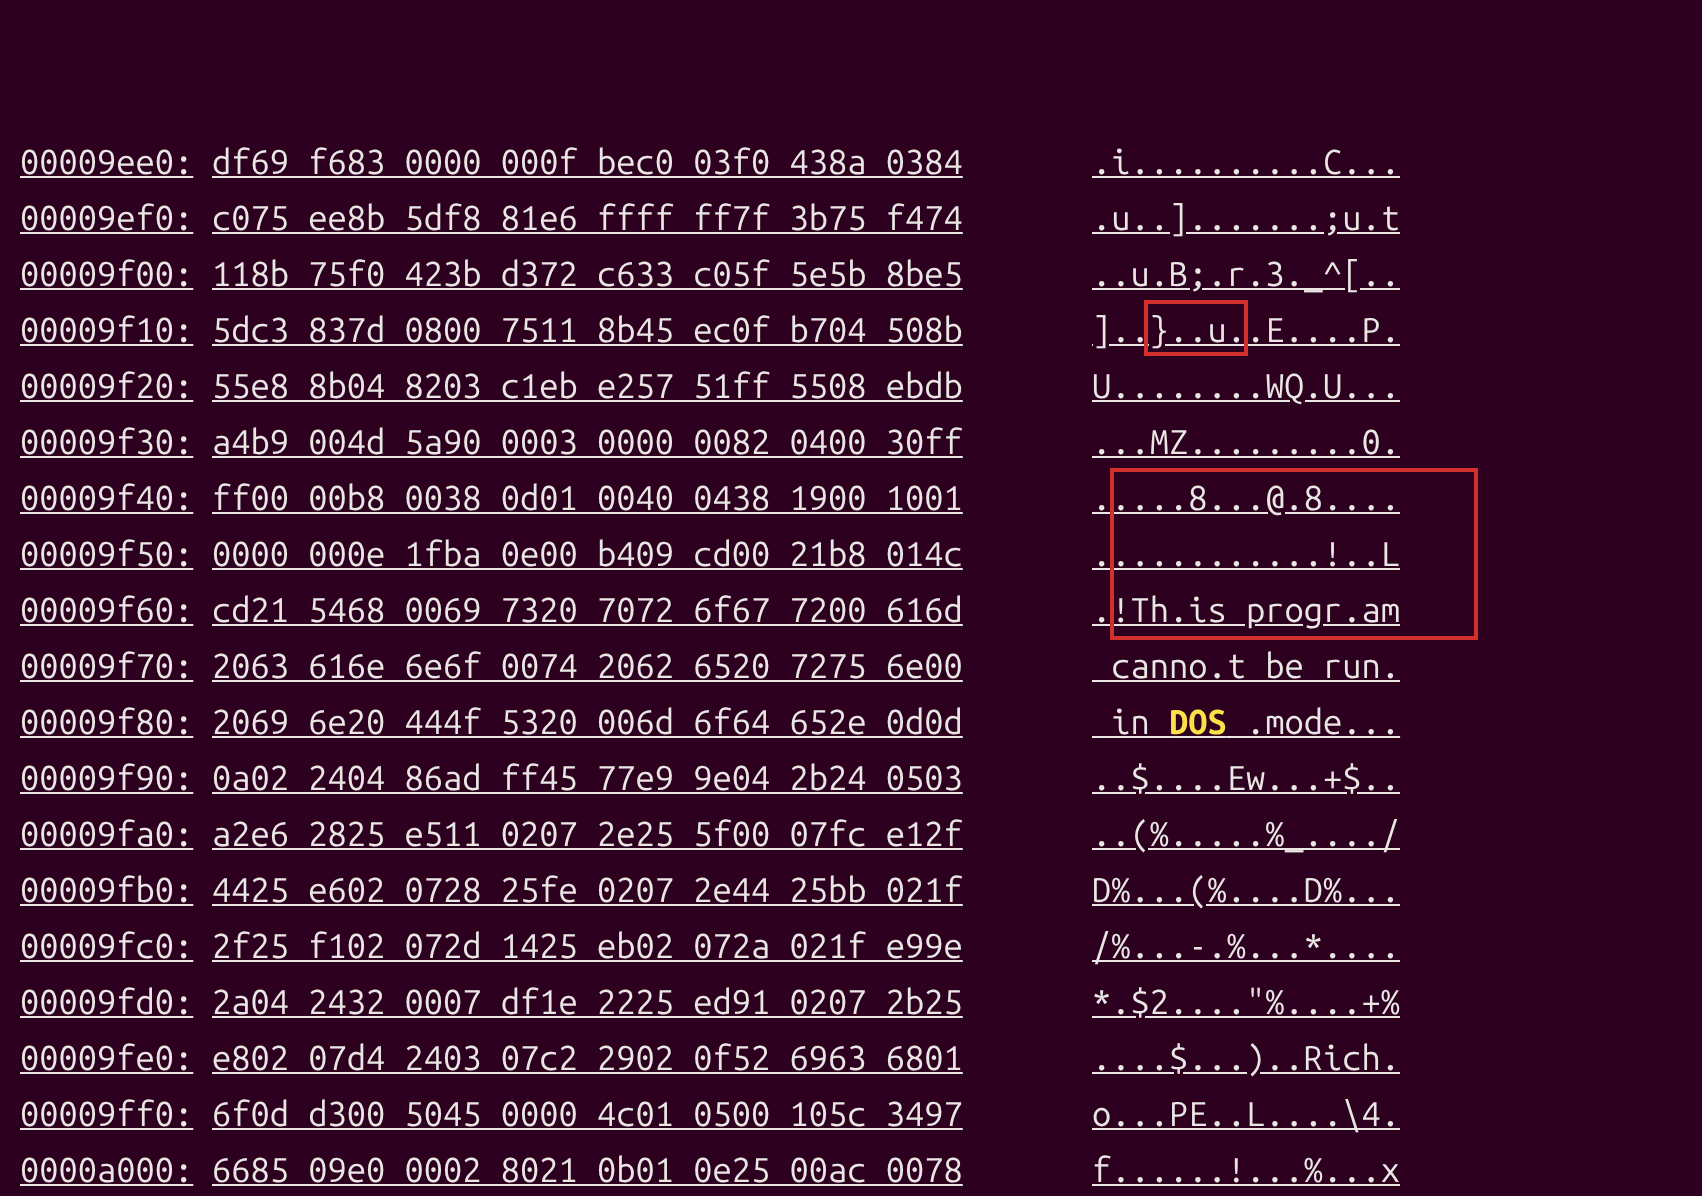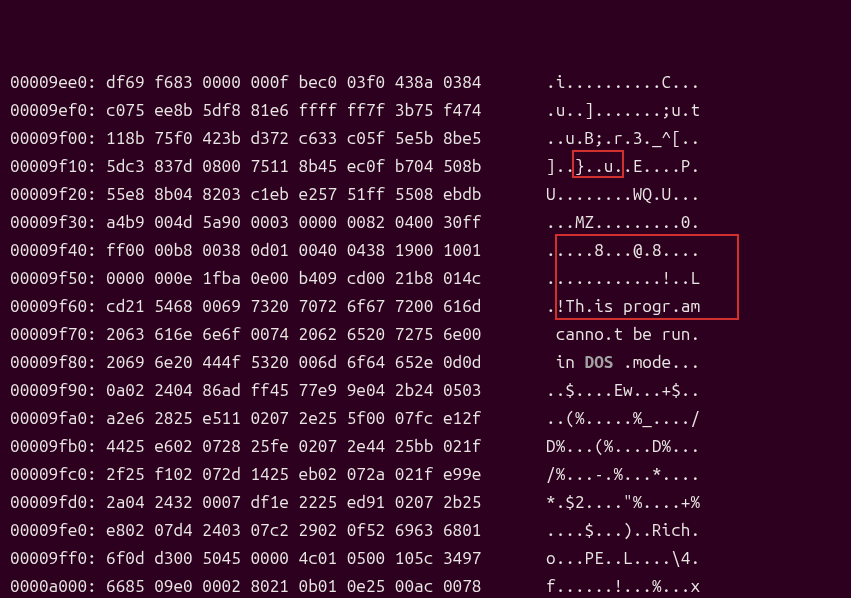--- a/index.html
+++ b/index.html
@@ -16,25 +16,26 @@
   }
   .wrap {
     position: relative;
     padding: 12px 0 0 10px;
     white-space: pre;
   }
   .row {
     display: flex;
     height: 28px;
     align-items: flex-start;
+    text-decoration: underline;
   }
   .addr { width: 96px; letter-spacing: 0px; }
   .hex  { width: 440px; letter-spacing: 0px; }
   .asc  { width: auto; letter-spacing: 0px; }
-  .dos  { color: #a3a3a3; font-weight: bold; }
+  .dos  { color: #fde047; font-weight: bold; }
   .box  {
     position: absolute;
     border: 2px solid #d22f2f;
     box-sizing: border-box;
     pointer-events: none;
   }
 </style>
 </head>
 <body>
 

